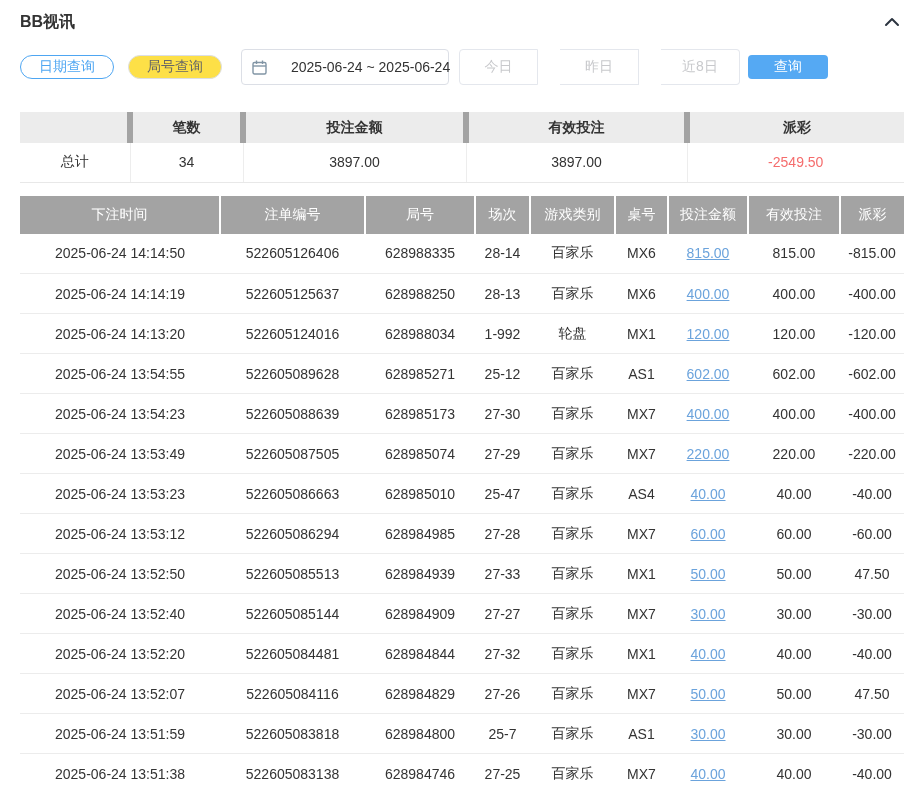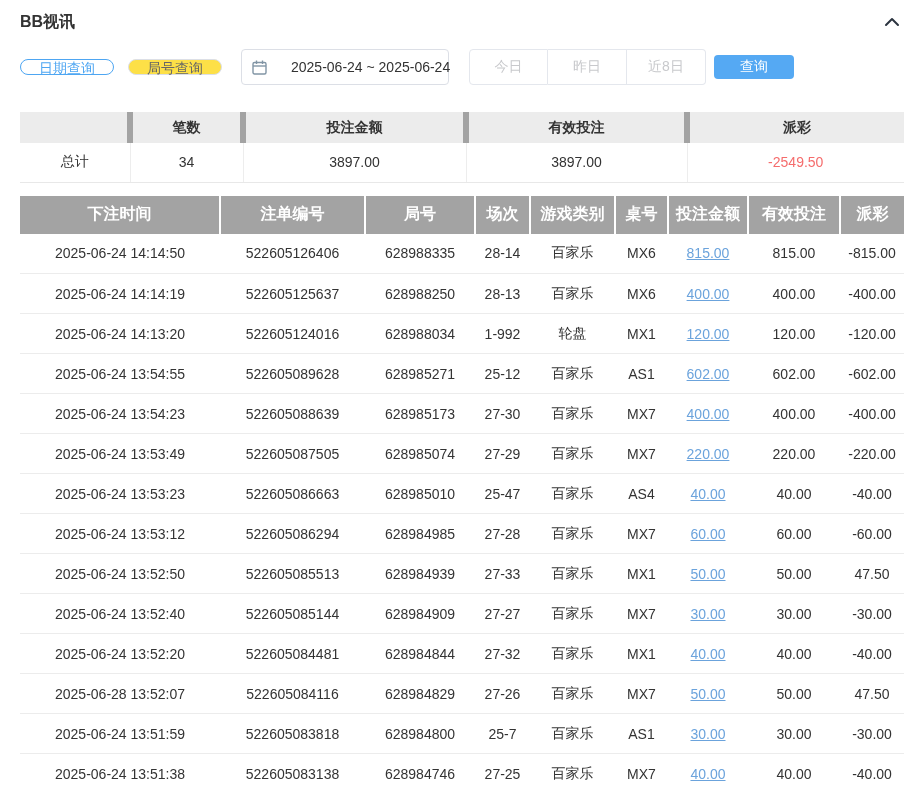--- a/index.html
+++ b/index.html
@@ -7,48 +7,48 @@
   body { font-family: "Liberation Sans", "DejaVu Sans", sans-serif; color: #333; font-size: 14px; }
   .page { padding: 0 20px; }
 
   
   .panel-header { display: flex; justify-content: space-between; align-items: center; height: 42px; padding-top: 2px; }
   .panel-title { font-size: 16px; font-weight: bold; color: #333; }
   .chevron-btn { background: none; border: none; cursor: pointer; display: flex; align-items: center; padding: 4px; }
 
   
   .filter-bar { display: flex; align-items: center; height: 36px; margin: 7px 0 27px 0; }
-  .btn { font-size: 14px; height: 16px; background: #fff; cursor: pointer; font-family: inherit; }
+  .btn { font-size: 14px; height: 24px; background: #fff; cursor: pointer; font-family: inherit; }
   .tab-pill { border-radius: 17px; padding: 0 18px; }
   .tab-active { border: 1px solid #4ea6f2; color: #4ea6f2; background: #fff; }
   .tab-inactive { border: 1px solid #dcdfe6; color: #666; background: #fde047; margin-left: 14px; }
   .date-picker { margin-left: 19px; width: 208px; height: 36px; border: 1px solid #dcdfe6; border-radius: 4px;
                  display: flex; align-items: center; padding: 0 10px; cursor: pointer; background: #fff; gap: 16px; }
   .date-picker .cal { margin-right: 8px; display: flex; align-items: center; }
   .date-text { color: #333; font-size: 14px; white-space: nowrap; }
-  .btn-group { display: flex; margin-left: 20px; }
+  .btn-group { display: flex; margin-left: 10px; gap: 22px; }
   .btn-group button { height: 36px; width: 79px; background: #fff; border: 1px solid #e4e7ed; border-left: none;
                       color: #c8c9cc; font-size: 14px; cursor: pointer; font-family: inherit; }
   .btn-group button:first-child { border-left: 1px solid #e4e7ed; border-radius: 4px 0 0 4px; }
   .btn-group button:last-child { border-radius: 0 4px 4px 0; }
   .primary-btn { margin-left: 8px; width: 80px; height: 24px; background: #55a9f3; color: #fff; border: none;
                  border-radius: 4px; font-size: 14px; cursor: pointer; font-family: inherit; }
 
   
   table { width: 100%; border-collapse: collapse; table-layout: fixed; }
   .summary-table { margin-bottom: 13px; }
   .summary-table th { background: #ececec; height: 31px; font-weight: bold; font-size: 14px; color: #333;
                       text-align: center; border-right: 6px solid #a3a3a3; }
   .summary-table th:last-child { border-right: none; }
   .summary-table td { height: 39px; text-align: center; font-size: 14px; background: #fff;
                       border-bottom: 1px solid #e8e8e8; border-right: 1px solid #ededed; }
   .summary-table td:last-child { border-right: none; }
 
   
-  .records-table thead th { background: #a3a3a3; color: #fff; font-weight: bold; font-size: 16px; height: 38px;
+  .records-table thead th { background: #a3a3a3; color: #fff; font-weight: normal; font-size: 14px; height: 38px;
                             text-align: center; border-right: 2px solid #fff; }
   .records-table thead th:last-child { border-right: none; }
   .records-table tbody td { height: 40px; text-align: center; font-size: 14px; color: #333;
                             border-bottom: 1px solid #ececec; background: #fff; white-space: nowrap; }
   .bet-link { color: #6ba3dc; text-decoration: underline; cursor: pointer; }
   .neg { color: #f56c6c; }
   .pos { color: #333; }
 </style>
 </head>
 <body>
@@ -255,21 +255,21 @@
           <td>522605084481</td>
           <td>628984844</td>
           <td>27-32</td>
           <td>百家乐</td>
           <td>MX1</td>
           <td><a class="bet-link" href="javascript:void(0)">40.00</a></td>
           <td>40.00</td>
           <td class="neg">-40.00</td>
         </tr>
         <tr>
-          <td>2025-06-28 13:52:07</td>
+          <td>2025-06-24 13:52:07</td>
           <td>522605084116</td>
           <td>628984829</td>
           <td>27-26</td>
           <td>百家乐</td>
           <td>MX7</td>
           <td><a class="bet-link" href="javascript:void(0)">50.00</a></td>
           <td>50.00</td>
           <td class="pos">47.50</td>
         </tr>
         <tr>

